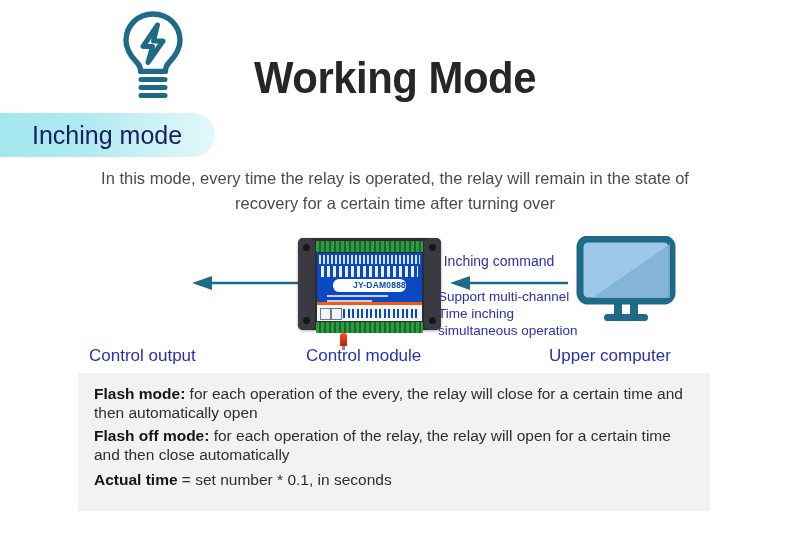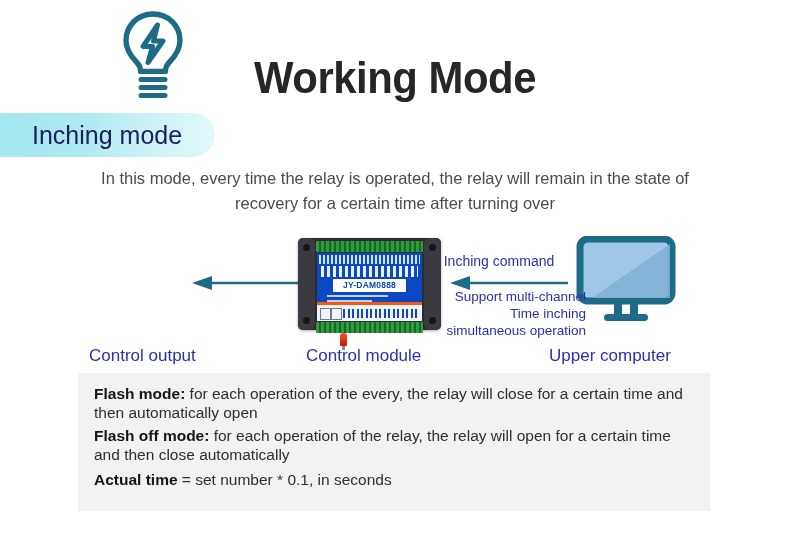--- a/index.html
+++ b/index.html
@@ -68,22 +68,22 @@
   .pcb-headers{
     position:absolute;left:2px;right:2px;top:2px;height:9px;
     background-image:repeating-linear-gradient(to right,#cfe2ff 0 2px,#0b49c4 2px 4px);
   }
   .pcb-headers2{
     position:absolute;left:4px;right:4px;top:13px;height:11px;
     background-image:repeating-linear-gradient(to right,#e8f1ff 0 3px,#0b49c4 3px 6px);
   }
   .pcb-label{
     position:absolute;left:16px;right:16px;top:26px;height:13px;
-    background:#ffffff;border-radius:1px;
-    color:#0b49c4;font-size:8.5px;font-weight:bold;text-align:center;
+    background:#ffffff;border-radius:6px;
+    color:#0b49c4;font-size:8.5px;font-weight:bold;text-align:right;
     line-height:13px;letter-spacing:.2px;
   }
   .pcb-lines{position:absolute;left:10px;right:8px;top:42px;}
   .pcb-line{height:2px;margin-bottom:2.5px;background:rgba(255,255,255,.75);}
   .pcb-orange{position:absolute;left:0;right:0;bottom:16px;height:3px;background:#f25a10;}
   .pcb-bottom{
     position:absolute;left:0;right:0;bottom:0;height:16px;background:#f2f4f8;
   }
   .pcb-bottom-pins{
     position:absolute;left:26px;right:4px;top:4px;height:9px;
@@ -103,21 +103,21 @@
 
   
   .monitor{position:absolute;left:576px;top:236px;width:100px;height:88px;}
 
   
   .cmd-label{
     position:absolute;left:443px;top:253px;width:112px;text-align:center;
     font-size:14px;color:#2b2fb0;white-space:nowrap;
   }
   .cmd-sub{
-    position:absolute;left:438px;top:288px;width:148px;text-align:right;
+    position:absolute;left:438px;top:288px;width:148px;text-align:left;
     font-size:13.5px;line-height:17px;color:#2b2fb0;
   }
 
   
   .cap{position:absolute;font-size:17px;color:#2b2fb0;white-space:nowrap;}
   .cap-out{left:89px;top:346px;}
   .cap-mod{left:306px;top:346px;}
   .cap-up{left:549px;top:346px;}
 
   

